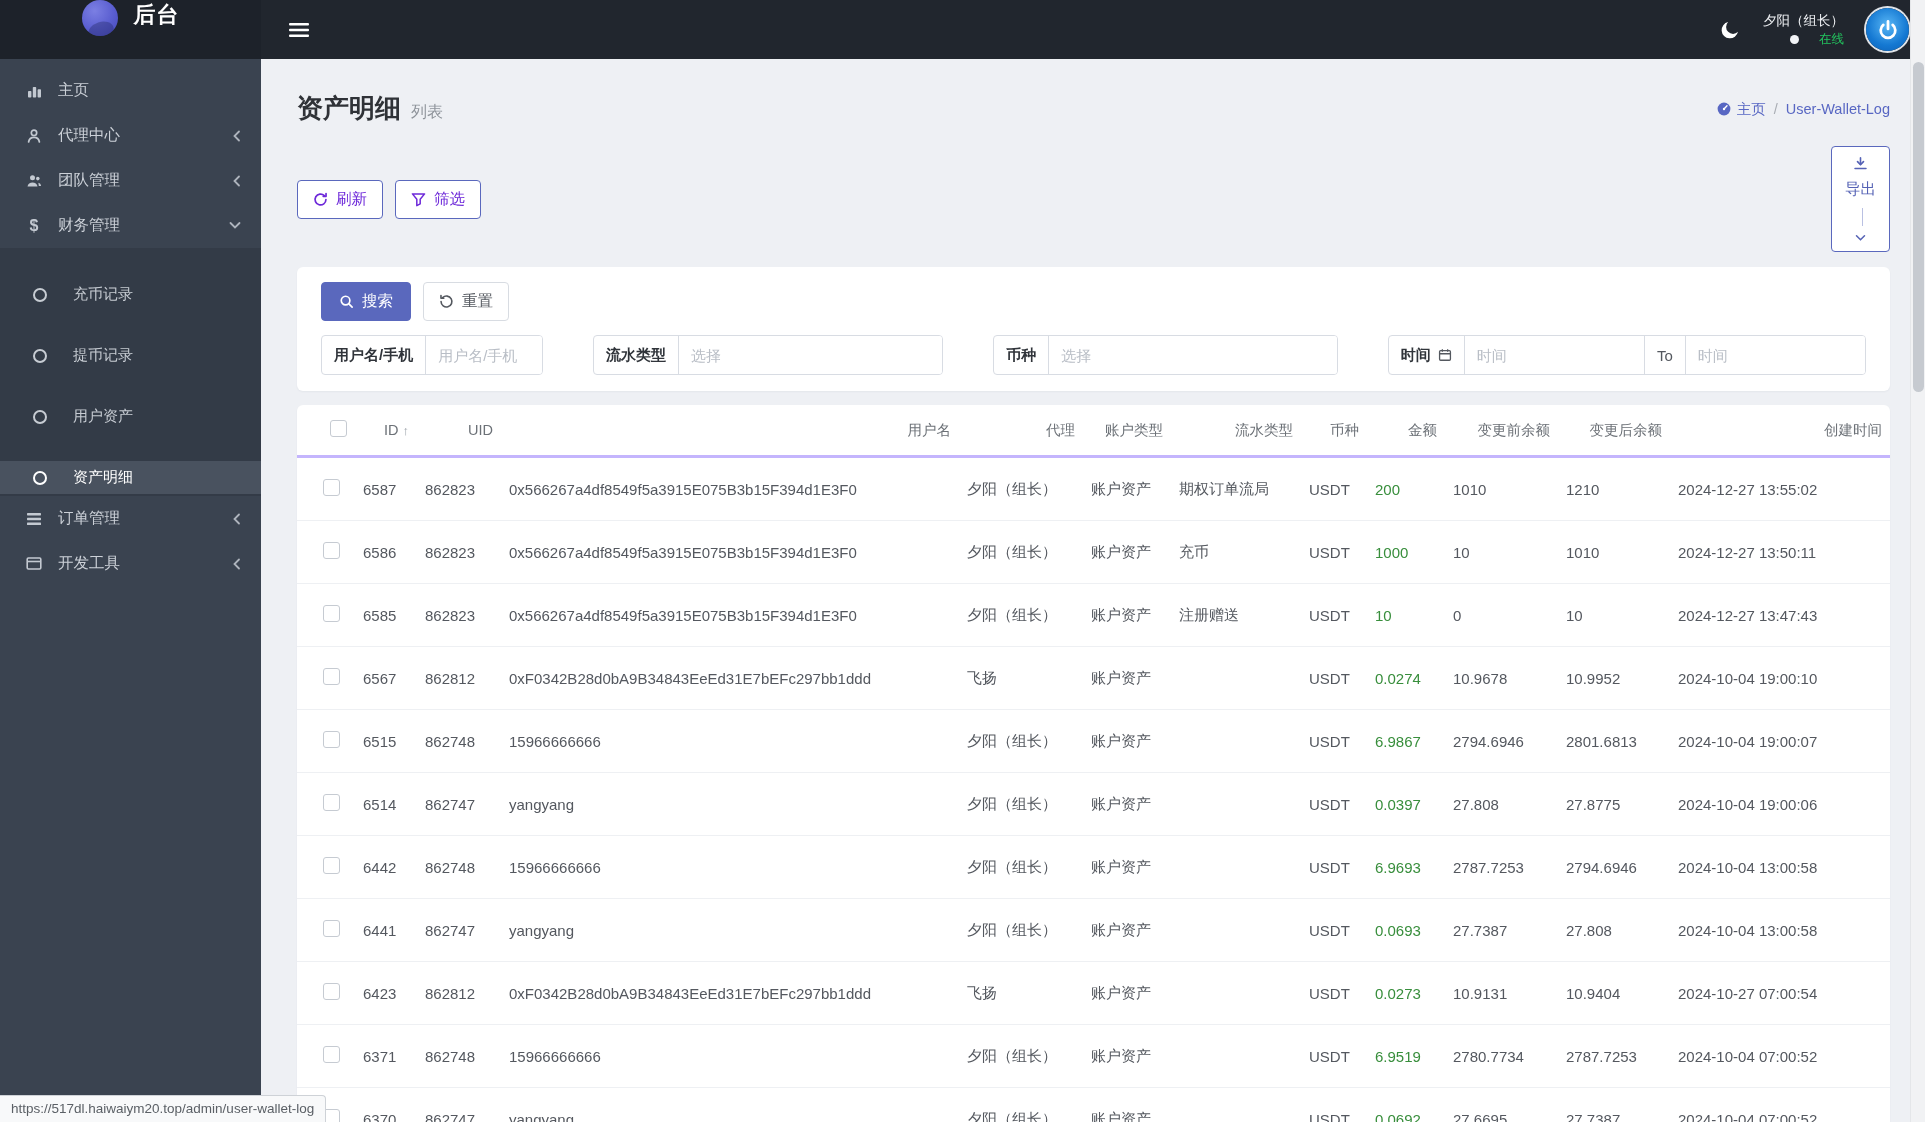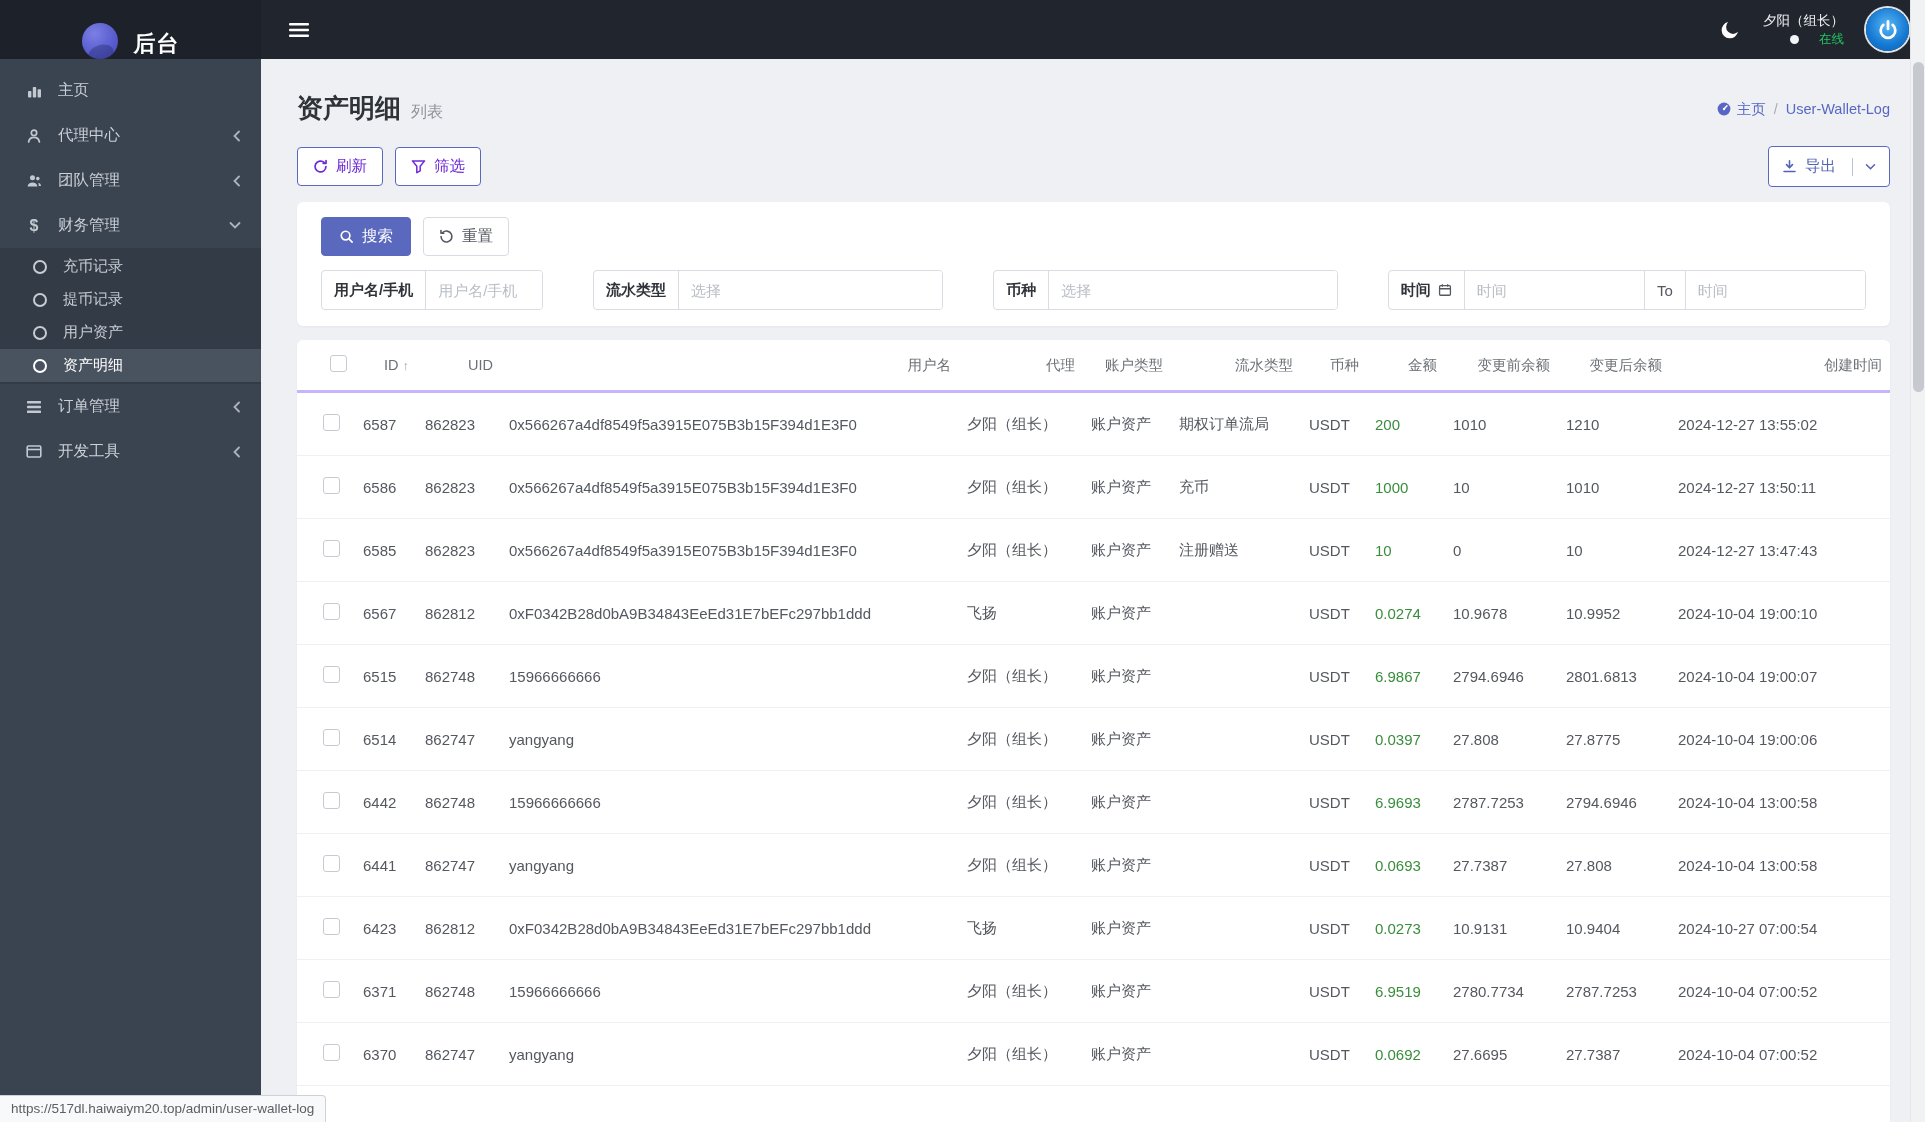--- a/index.html
+++ b/index.html
@@ -2,62 +2,62 @@
 <html><head>
 <meta charset="utf-8">
 <style>
   * { margin:0; padding:0; box-sizing:border-box; }
   html,body { width:1925px; height:1122px; overflow:hidden; }
   body { font-family:"Liberation Sans","DejaVu Sans",sans-serif; background:#eef0f4; color:#54585f; position:relative; }
   svg { display:block; }
 
   
   .topbar { position:absolute; top:0; left:0; width:1925px; height:59px; background:#21262e; display:flex; align-items:center; z-index:5; }
-  .brand { width:261px; height:59px; display:flex; align-items:flex-end; justify-content:center; gap:16px; background:#1d222a; }
+  .brand { width:261px; height:59px; display:flex; align-items:flex-start; justify-content:center; gap:16px; background:#1d222a; }
   .logo { width:36px; height:36px; border-radius:50%; background:radial-gradient(circle at 35% 30%, #7b7fe3 0%, #5a5ed0 55%, #4547b8 100%); position:relative; overflow:hidden; }
   .logo::after { content:""; position:absolute; left:6px; bottom:-4px; width:26px; height:18px; border-radius:50%; background:rgba(30,33,90,.35); transform:rotate(-18deg); }
   .brand-name { color:#fff; font-size:22px; font-weight:600; letter-spacing:1px; }
   .hamburger { margin-left:28px; background:none; border:none; cursor:pointer; color:#fff; }
   .topbar-right { margin-left:auto; display:flex; align-items:center; gap:22px; padding-right:16px; }
   .moon-btn { background:none; border:none; cursor:pointer; color:#fff; }
   .user-meta { text-align:right; line-height:1.45; }
   .user-name { color:#f2f4f7; font-size:13.5px; }
   .user-status { color:#22c55e; font-size:12.5px; display:flex; align-items:center; justify-content:flex-end; gap:20px; }
   .online-dot { width:9px; height:9px; border-radius:50%; background:#f2f4f7; display:inline-block; }
   .avatar { width:43px; height:43px; border-radius:50%; background:radial-gradient(circle at 50% 40%, #58b6f5 0%, #1478d2 60%, #0c5fb4 100%); box-shadow:0 0 0 2px #dfe3e8; display:flex; align-items:center; justify-content:center; cursor:pointer; }
 
   
   .sidebar { position:absolute; top:59px; left:0; width:261px; height:1063px; background:#3a4350; padding-top:9px; z-index:4; }
   .side-item { height:45px; display:flex; align-items:center; gap:15px; padding:0 20px 0 25px; color:#ccd1d8; font-size:15.5px; cursor:pointer; }
   .side-item .mi { width:18px; display:flex; justify-content:center; color:#c3c9d1; }
   .side-item .grow { flex:1; }
   .side-item .chev { color:#aeb4bd; }
   .dollar-glyph { font-size:16px; font-weight:700; color:#c3c9d1; }
   .submenu { background:#333b47; padding:2px 0; }
-  .sub-item { height:33px; display:flex; align-items:center; gap:16px; padding:0 20px 0 33px; color:#c7ccd3; font-size:15px; cursor:pointer; }
+  .sub-item { height:33px; display:flex; align-items:center; gap:26px; padding:0 20px 0 33px; color:#c7ccd3; font-size:15px; cursor:pointer;margin-top:28px; }
   .sub-item .ring { width:14px; height:14px; border:2px solid #c7ccd3; border-radius:50%; }
   .sub-item.active { background:#49525f; color:#ffffff; }
   .sub-item.active .ring { border-color:#ffffff; }
 
   
   .content { position:absolute; top:59px; left:261px; width:1649px; height:1063px; padding:0 20px 0 36px; }
   .page-head { margin-top:32px; display:flex; align-items:baseline; }
   .page-title { font-size:26px; font-weight:600; color:#2f3237; }
   .page-subtitle { font-size:16px; color:#8e939a; margin-left:10px; }
   .breadcrumb { margin-left:auto; display:flex; align-items:center; gap:8px; font-size:14.5px; }
   .crumb-link { color:#5867c3; display:flex; align-items:center; gap:5px; text-decoration:none; cursor:pointer; }
   .crumb-sep { color:#a9adb4; }
   .crumb-current { color:#5867c3; cursor:pointer; }
 
   .toolbar-row { margin-top:20px; display:flex; align-items:center; }
   .btn { display:inline-flex; align-items:center; gap:8px; border-radius:4px; font-size:15.5px; cursor:pointer; background:#fff; }
   .btn-outline { border:1px solid #5a68bd; color:#6d28d9; padding:8px 15px; }
   .btn-outline + .btn-outline { margin-left:12px; }
   .export-wrap { margin-left:auto; }
-  .btn-export { border:1px solid #5a68bd; color:#5562b5; padding:9px 13px; }
+  .btn-export { border:1px solid #5a68bd; color:#5562b5; padding:9px 13px;flex-direction:column; }
   .export-divider { width:1px; height:18px; background:#b9c0e2; margin:0 4px 0 8px; }
 
   .card { background:#fff; border-radius:6px; box-shadow:0 1px 2px rgba(40,50,70,.05); }
   .filter-card { margin-top:15px; padding:15px 24px 16px; }
   .filter-btn-row { display:flex; gap:12px; }
   .btn-primary { background:#5a68bd; color:#fff; border:1px solid #5a68bd; padding:8px 17px; font-size:15.5px; }
   .btn-plain { border:1px solid #d8dce2; color:#54585f; padding:8px 15px; font-size:15.5px; }
   .filter-fields { margin-top:14px; display:flex; gap:50px; }
   .igroup { display:flex; align-items:stretch; height:40px; border:1px solid #d8dce3; border-radius:4px; background:#fff; overflow:hidden; }
   .iaddon { display:flex; align-items:center; gap:7px; padding:0 12px; font-size:15px; font-weight:700; color:#30343a; border-right:1px solid #d8dce3; white-space:nowrap; }

